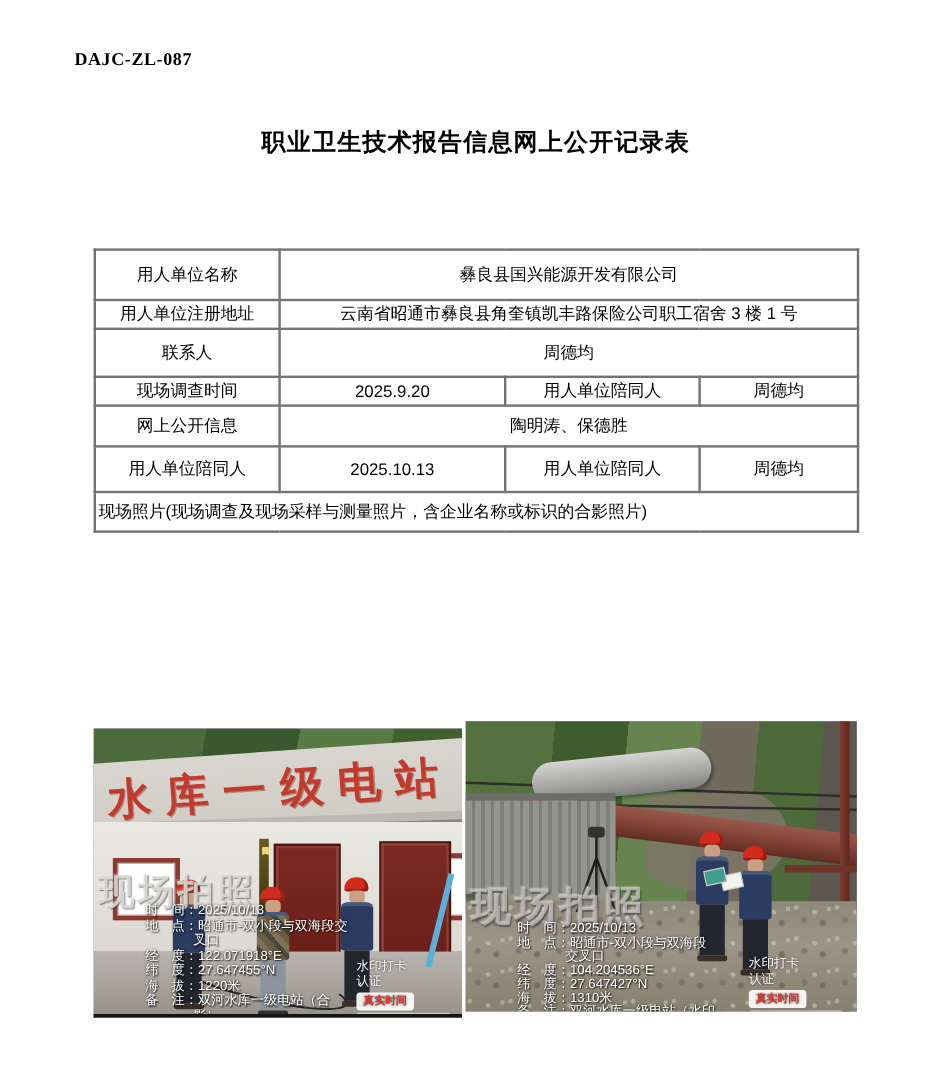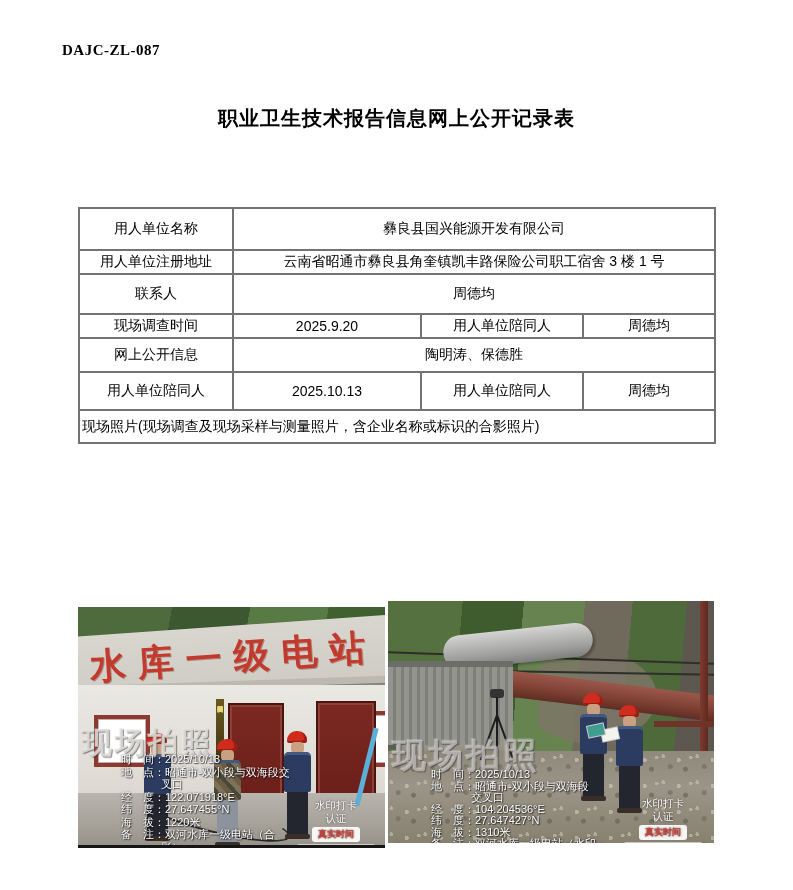--- a/index.html
+++ b/index.html
@@ -85,21 +85,21 @@
   .tripod:after{transform:rotate(-20deg);transform-origin:top;}
   .mic{left:102px;top:88px;width:14px;height:9px;background:#333;border-radius:3px;}
   .paper{width:16px;height:11px;background:#f4f4ef;transform:rotate(-12deg);box-shadow:0 0 0 1px #ccc;}
   .paper.green{background:#3f9e8f;}
   
   .wm-big{font-weight:bold;color:rgba(225,223,220,.85);letter-spacing:3px;white-space:nowrap;
     text-shadow:1px 1px 1px rgba(60,60,60,.6),-1px -1px 1px rgba(255,255,255,.25);}
   .wm-lines{color:#fff;font-size:11px;line-height:12.5px;
     text-shadow:0 0 2px rgba(0,0,0,.8),1px 1px 1px rgba(0,0,0,.6);margin-left:37px;}
   .wline{padding-left:40px;text-indent:-40px;white-space:normal;}
-  .verify{color:#fff;font-size:10.5px;text-align:center;line-height:13px;
+  .verify{color:#fff;font-size:10.5px;line-height:13px;
     text-shadow:0 0 2px rgba(0,0,0,.8);}
   .badge{display:inline-block;margin-top:2px;background:rgba(255,255,255,.92);color:#d03a2e;
     font-size:9px;font-weight:bold;padding:1px 6px;border-radius:3px;}
   .micro{margin-top:2px;width:78px;height:5px;background:rgba(255,255,255,.55);border-radius:2px;}
 </style>
 </head>
 <body>
 
 <div id="page">
 

